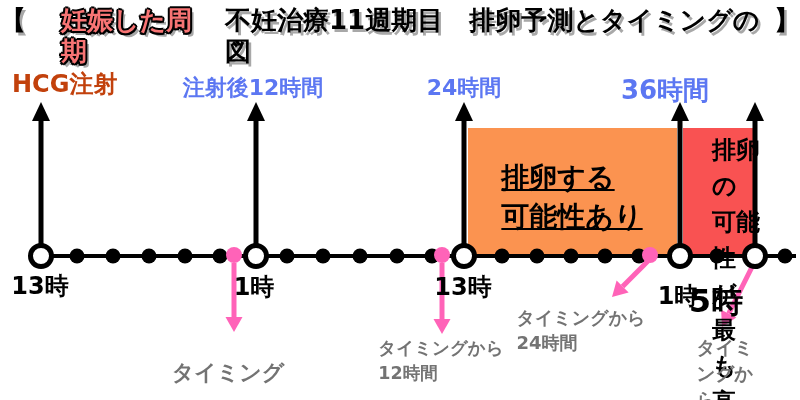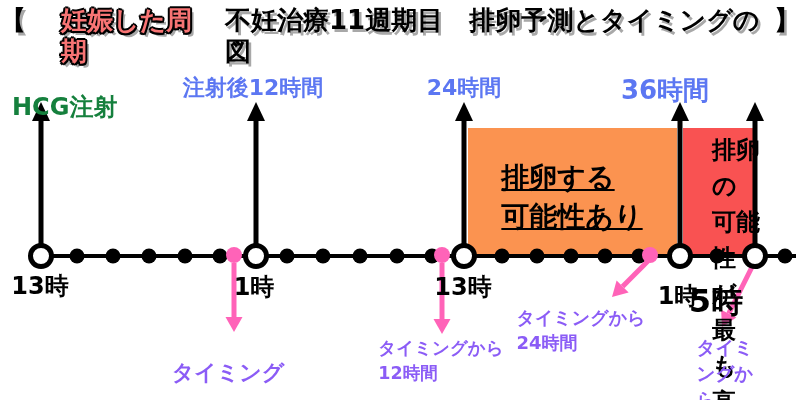--- a/index.html
+++ b/index.html
@@ -9,22 +9,22 @@
   .title{position:absolute;top:5px;left:0;width:100%;display:flex;justify-content:center;
          align-items:baseline;font-size:26px;line-height:1.2;}
   .t-black{color:#000;text-shadow:2.5px 2.5px 0 #a8a8a8;}
   .t-red{color:#f87474;margin:0 10px 0 7px;
          text-shadow:-2px 0 #000,2px 0 #000,0 -2px #000,0 2px #000,
                      -1.5px -1.5px #000,1.5px -1.5px #000,-1.5px 1.5px #000,1.5px 1.5px #000,
                      3.5px 3.5px 0 #a8a8a8;padding-left:28px;}
   .lbl{position:absolute;white-space:pre-line;text-align:left;transform:translateX(-50%);}
   .lbl-left{position:absolute;white-space:pre-line;text-align:left;}
   .blue{color:#5c77f2;}
-  .blue-dark{color:#15803d;margin-top:23px;}
-  .pink{color:#8b5cf6;}
+  .blue-dark{color:#c2410c;}
+  .pink{color:#737373;}
   .black{color:#000;}
 </style>
 </head>
 <body>
 
 <div id="stage">
 
   <div class="title">
     <span class="t-black">【</span>
     <span class="t-red">妊娠した周期</span>

